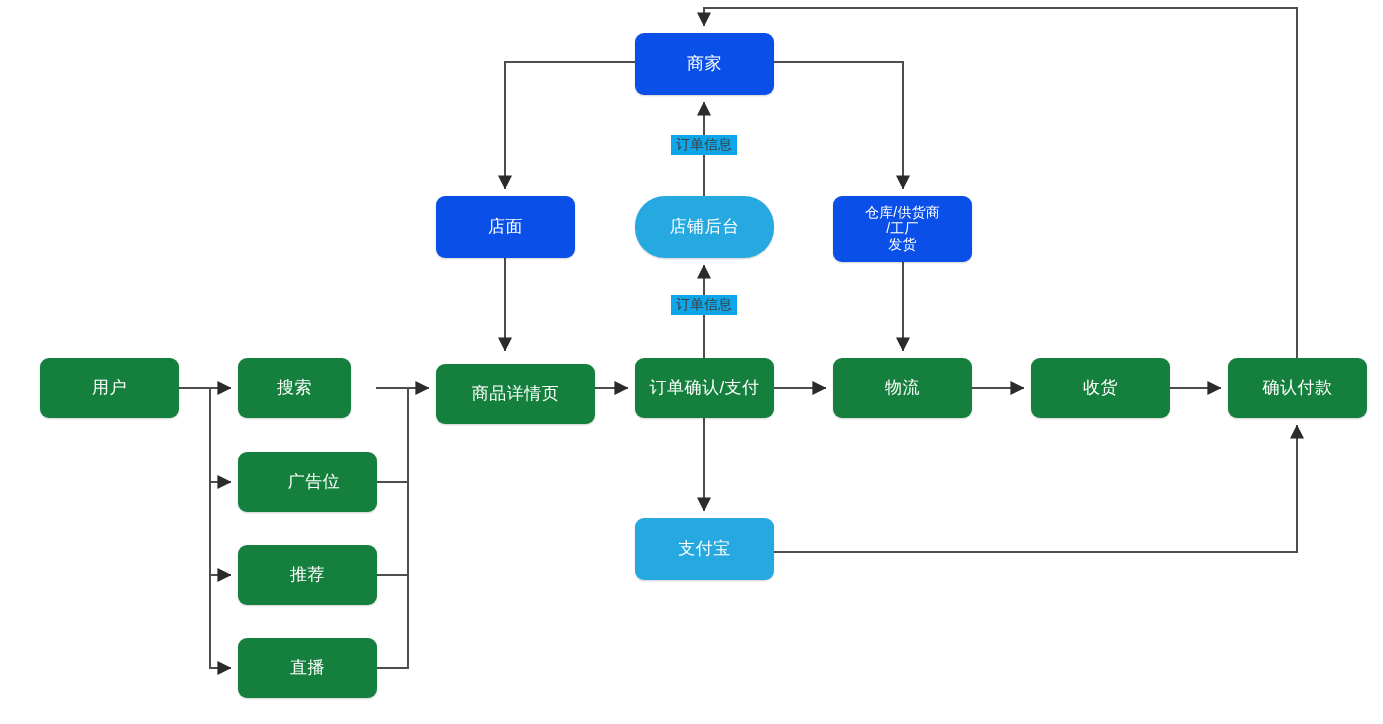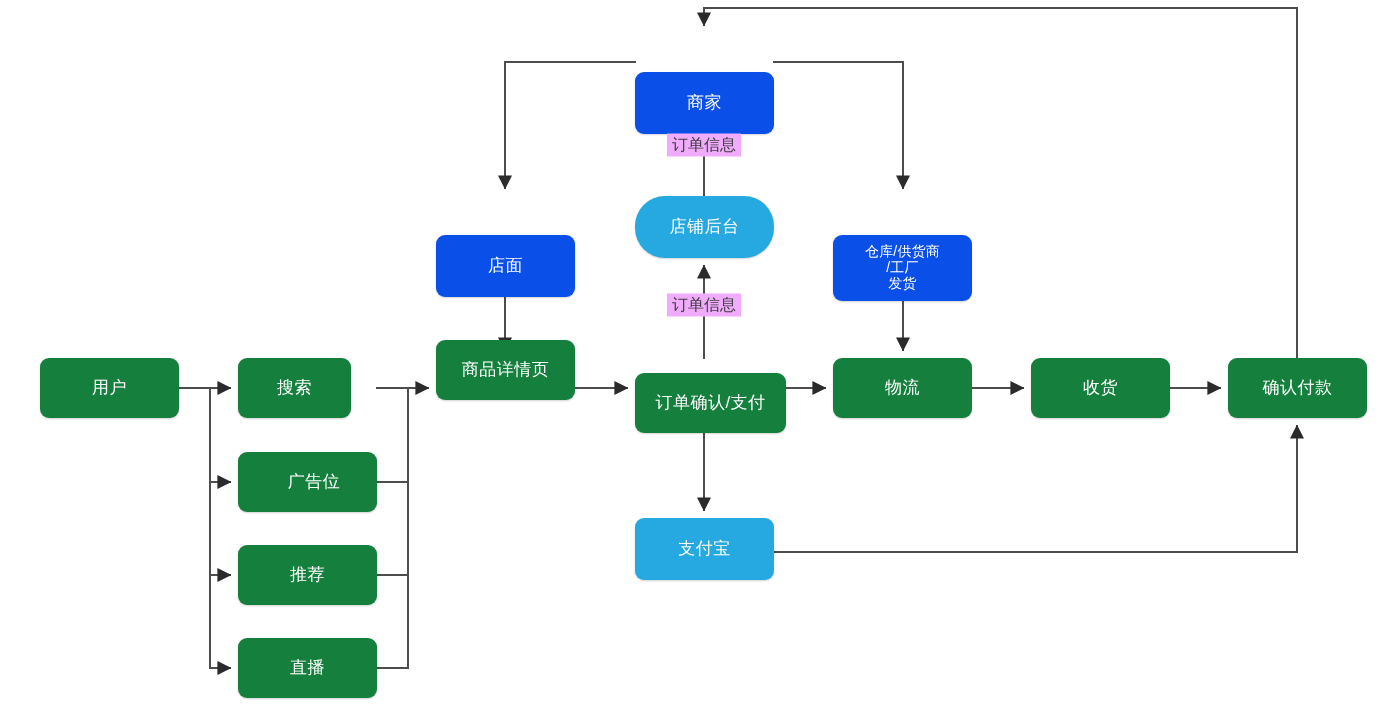--- a/index.html
+++ b/index.html
@@ -35,28 +35,28 @@
     color: #ffffff;
     font-size: 17px;
     line-height: 1.18;
     letter-spacing: 0.5px;
     font-weight: 400;
     z-index: 3;
     white-space: pre-line;
     box-shadow: 0 1px 2px rgba(0,0,0,0.18);
   }
   .node.magenta { background: #15803d; }
-  .node.blue    { background: #0A4FE8; margin-top: 39px; }
+  .node.blue    { background: #0A4FE8; }
   .node.cyan    { background: #26A9E0; }
   .node.small   { font-size: 14px; letter-spacing: 0.2px; line-height: 1.12; }
   .edge-label {
     position: absolute;
-    background: #f0abfc;
+    background: #0ea5e9;
     color: #3d3d3d;
-    font-size: 16px;
+    font-size: 14px;
     padding: 1px 5px;
     z-index: 4;
     white-space: nowrap;
     transform: translate(-50%, -50%);
   }
 </style>
 </head>
 <body>
 
 <div id="canvas">
@@ -116,25 +116,25 @@
   </div>
 
   <div class="node magenta" style="left:238px; top:545px; width:139px; height:60px;">
     <span>推荐</span>
   </div>
 
   <div class="node magenta" style="left:238px; top:638px; width:139px; height:60px;">
     <span>直播</span>
   </div>
 
-  <div class="node magenta" style="left:436px; top:340px; width:139px; height:60px;">
+  <div class="node magenta" style="left:436px; top:364px; width:159px; height:60px;">
     <span>商品详情页</span>
   </div>
 
-  <div class="node magenta" style="left:635px; top:373px; width:151px; height:60px;justify-content:center;">
+  <div class="node magenta" style="left:635px; top:358px; width:139px; height:60px;justify-content:center;">
     <span>订单确认/支付</span>
   </div>
 
   <div class="node magenta" style="left:1031px; top:358px; width:139px; height:60px;">
     <span>收货</span>
   </div>
 
   <div class="node magenta" style="left:833px; top:358px; width:139px; height:60px;">
     <span>物流</span>
   </div>

